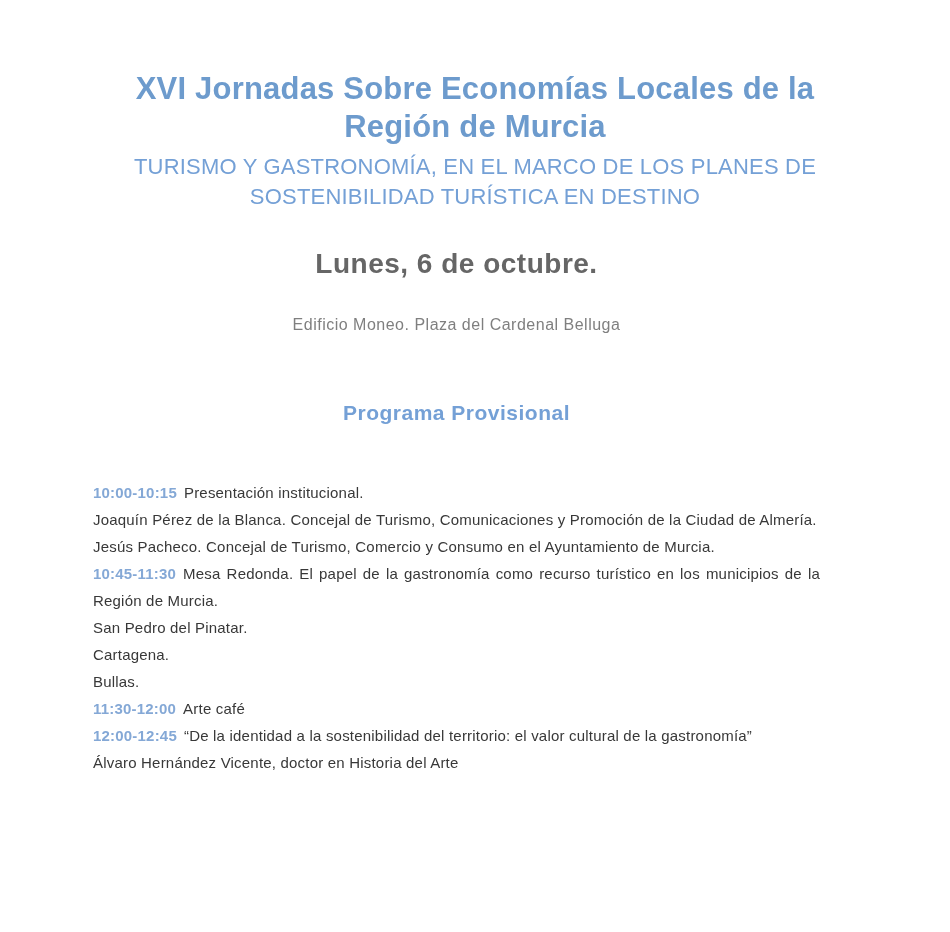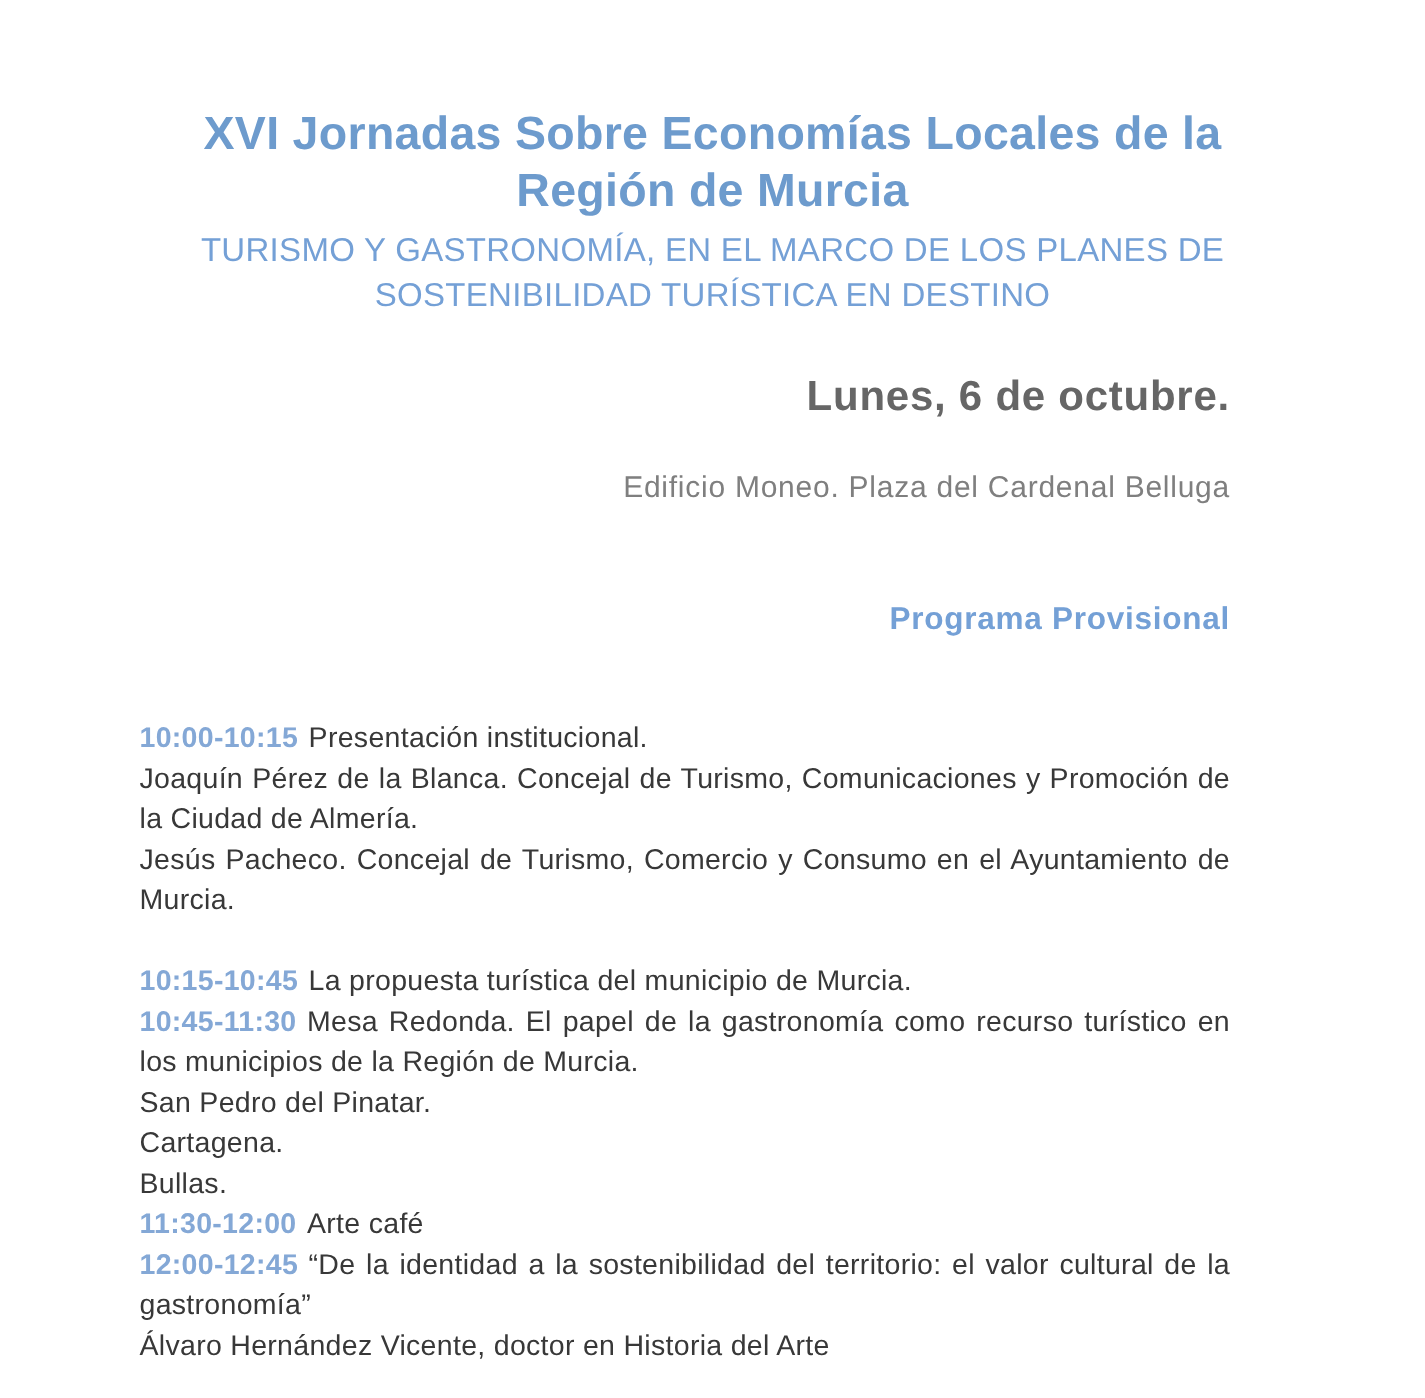--- a/index.html
+++ b/index.html
@@ -35,50 +35,50 @@
     font-size: 22px;
     line-height: 30px;
     font-weight: normal;
     letter-spacing: 0.2px;
     color: var(--subtitle-blue, #74a0d6);
   }
   
   .mid {
     margin-left: 93px;
     width: 727px;
-    text-align: right;
+    text-align: center;
   }
   .date-heading {
     margin: 34px 0 0 0;
     font-size: 28px;
     line-height: 36px;
     font-weight: bold;
     letter-spacing: 0.5px;
     color: var(--heading-gray, #666666);
   }
   .venue-line {
     margin: 30px 0 0 0;
-    font-size: 20px;
+    font-size: 16px;
     line-height: 26px;
     letter-spacing: 0.5px;
     color: var(--venue-gray, #7f7f7f);
   }
   .program-heading {
     margin: 58px 0 0 0;
     font-size: 21px;
     line-height: 34px;
     font-weight: bold;
     letter-spacing: 0.5px;
     color: var(--program-blue, #74a0d6);
   }
   
   .schedule {
     margin: 49px 0 0 93px;
     width: 727px;
-    font-size: 19px;
+    font-size: 15px;
     line-height: 27px;
     letter-spacing: 0.2px;
     color: var(--body-gray, #383838);
     text-align: justify;
   }
   .schedule p {
     margin: 0;
   }
   .schedule p.gap-before {
     margin-top: 27px;
@@ -110,21 +110,20 @@
   </div>
 
   <div class="schedule">
 
     <p><span class="time">10:00-10:15</span><span>Presentación institucional.</span></p>
 
     <p><span>Joaquín Pérez de la Blanca. Concejal de Turismo, Comunicaciones y Promoción de la Ciudad de Almería.</span></p>
 
     <p><span>Jesús Pacheco. Concejal de Turismo, Comercio y Consumo en el Ayuntamiento de Murcia.</span></p>
 
-    <p class="gap-before"><span class="time">10:15-10:45</span><span>La propuesta turística del municipio de Murcia.</span></p>
 
     <p><span class="time">10:45-11:30</span><span>Mesa Redonda. El papel de la gastronomía como recurso turístico en los municipios de la Región de Murcia.</span></p>
 
     <p><span>San Pedro del Pinatar.</span></p>
 
     <p><span>Cartagena.</span></p>
 
     <p><span>Bullas.</span></p>
 
     <p><span class="time">11:30-12:00</span><span>Arte café</span></p>

